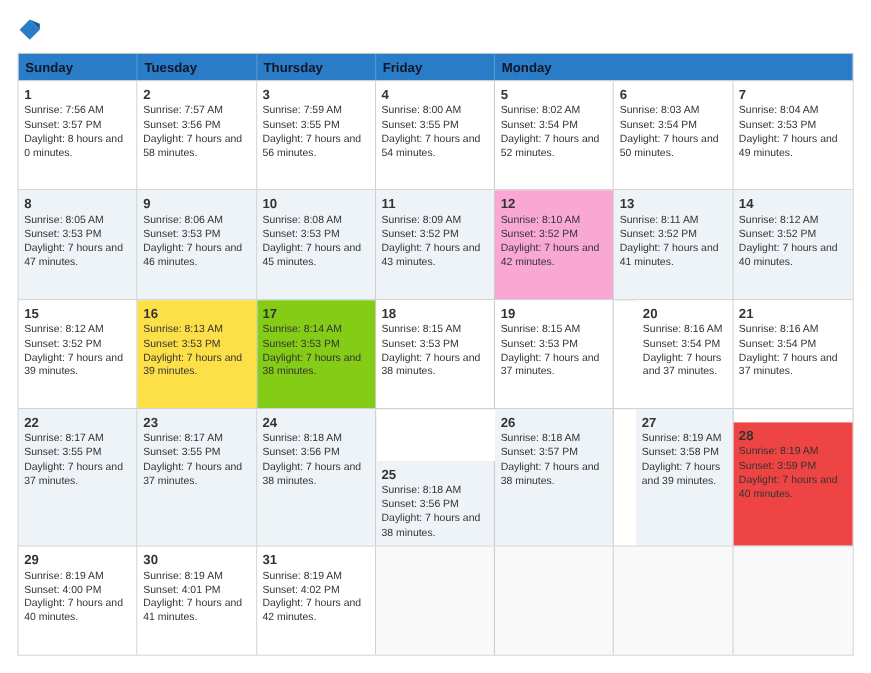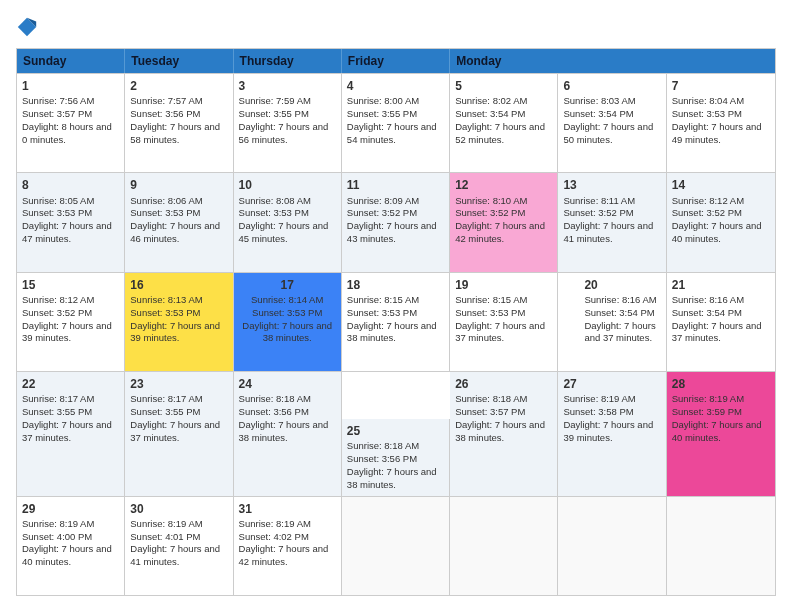--- a/index.html
+++ b/index.html
@@ -147,34 +147,34 @@
           <div class="cal-cell" style="background: rgb(238, 243, 248);"><span class="day-num">9</span><span>Sunrise: 8:06 AM</span><br><span>Sunset: 3:53 PM</span><br><span>Daylight: 7 hours and 46 minutes.</span></div>
           <div class="cal-cell" style="background: rgb(238, 243, 248);"><span class="day-num">10</span><span>Sunrise: 8:08 AM</span><br><span>Sunset: 3:53 PM</span><br><span>Daylight: 7 hours and 45 minutes.</span></div>
           <div class="cal-cell" style="background: rgb(238, 243, 248);"><span class="day-num">11</span><span>Sunrise: 8:09 AM</span><br><span>Sunset: 3:52 PM</span><br><span>Daylight: 7 hours and 43 minutes.</span></div>
           <div class="cal-cell" style="background: #f9a8d4;"><span class="day-num">12</span><span>Sunrise: 8:10 AM</span><br><span>Sunset: 3:52 PM</span><br><span>Daylight: 7 hours and 42 minutes.</span></div>
           <div class="cal-cell" style="background: rgb(238, 243, 248);"><span class="day-num">13</span><span>Sunrise: 8:11 AM</span><br><span>Sunset: 3:52 PM</span><br><span>Daylight: 7 hours and 41 minutes.</span></div>
           <div class="cal-cell" style="background: rgb(238, 243, 248);"><span class="day-num">14</span><span>Sunrise: 8:12 AM</span><br><span>Sunset: 3:52 PM</span><br><span>Daylight: 7 hours and 40 minutes.</span></div>
         </div>
         <div class="cal-row">
           <div class="cal-cell" style="background: rgb(255, 255, 255);"><span class="day-num">15</span><span>Sunrise: 8:12 AM</span><br><span>Sunset: 3:52 PM</span><br><span>Daylight: 7 hours and 39 minutes.</span></div>
           <div class="cal-cell" style="background: #fde047;"><span class="day-num">16</span><span>Sunrise: 8:13 AM</span><br><span>Sunset: 3:53 PM</span><br><span>Daylight: 7 hours and 39 minutes.</span></div>
-          <div class="cal-cell" style="background: #3b82f6; text-align: center;"><span class="day-num">17</span><span>Sunrise: 8:14 AM</span><br><span>Sunset: 3:53 PM</span><br><span>Daylight: 7 hours and 38 minutes.</span></div>
+          <div class="cal-cell" style="background: #84cc16;"><span class="day-num">17</span><span>Sunrise: 8:14 AM</span><br><span>Sunset: 3:53 PM</span><br><span>Daylight: 7 hours and 38 minutes.</span></div>
           <div class="cal-cell" style="background: rgb(255, 255, 255);"><span class="day-num">18</span><span>Sunrise: 8:15 AM</span><br><span>Sunset: 3:53 PM</span><br><span>Daylight: 7 hours and 38 minutes.</span></div>
           <div class="cal-cell" style="background: rgb(255, 255, 255);"><span class="day-num">19</span><span>Sunrise: 8:15 AM</span><br><span>Sunset: 3:53 PM</span><br><span>Daylight: 7 hours and 37 minutes.</span></div>
           <div class="cal-cell" style="background: rgb(255, 255, 255); margin-left: 21px;"><span class="day-num">20</span><span>Sunrise: 8:16 AM</span><br><span>Sunset: 3:54 PM</span><br><span>Daylight: 7 hours and 37 minutes.</span></div>
           <div class="cal-cell" style="background: rgb(255, 255, 255);"><span class="day-num">21</span><span>Sunrise: 8:16 AM</span><br><span>Sunset: 3:54 PM</span><br><span>Daylight: 7 hours and 37 minutes.</span></div>
         </div>
         <div class="cal-row">
           <div class="cal-cell" style="background: rgb(238, 243, 248);"><span class="day-num">22</span><span>Sunrise: 8:17 AM</span><br><span>Sunset: 3:55 PM</span><br><span>Daylight: 7 hours and 37 minutes.</span></div>
           <div class="cal-cell" style="background: rgb(238, 243, 248);"><span class="day-num">23</span><span>Sunrise: 8:17 AM</span><br><span>Sunset: 3:55 PM</span><br><span>Daylight: 7 hours and 37 minutes.</span></div>
           <div class="cal-cell" style="background: rgb(238, 243, 248);"><span class="day-num">24</span><span>Sunrise: 8:18 AM</span><br><span>Sunset: 3:56 PM</span><br><span>Daylight: 7 hours and 38 minutes.</span></div>
           <div class="cal-cell" style="background: rgb(238, 243, 248); margin-top: 47px;"><span class="day-num">25</span><span>Sunrise: 8:18 AM</span><br><span>Sunset: 3:56 PM</span><br><span>Daylight: 7 hours and 38 minutes.</span></div>
           <div class="cal-cell" style="background: rgb(238, 243, 248);"><span class="day-num">26</span><span>Sunrise: 8:18 AM</span><br><span>Sunset: 3:57 PM</span><br><span>Daylight: 7 hours and 38 minutes.</span></div>
-          <div class="cal-cell" style="background: rgb(238, 243, 248);"><span class="day-num">27</span><span>Sunrise: 8:19 AM</span><br><span>Sunset: 3:58 PM</span><br><span>Daylight: 7 hours and 39 minutes.</span></div>
-          <div class="cal-cell" style="background: #ec4899;"><span class="day-num">28</span><span>Sunrise: 8:19 AM</span><br><span>Sunset: 3:59 PM</span><br><span>Daylight: 7 hours and 40 minutes.</span></div>
+          <div class="cal-cell" style="background: rgb(238, 243, 248); margin-left: 20px;"><span class="day-num">27</span><span>Sunrise: 8:19 AM</span><br><span>Sunset: 3:58 PM</span><br><span>Daylight: 7 hours and 39 minutes.</span></div>
+          <div class="cal-cell" style="background: #ef4444; margin-top: 12px;"><span class="day-num">28</span><span>Sunrise: 8:19 AM</span><br><span>Sunset: 3:59 PM</span><br><span>Daylight: 7 hours and 40 minutes.</span></div>
         </div>
         <div class="cal-row">
           <div class="cal-cell" style="background: rgb(255, 255, 255);"><span class="day-num">29</span><span>Sunrise: 8:19 AM</span><br><span>Sunset: 4:00 PM</span><br><span>Daylight: 7 hours and 40 minutes.</span></div>
           <div class="cal-cell" style="background: rgb(255, 255, 255);"><span class="day-num">30</span><span>Sunrise: 8:19 AM</span><br><span>Sunset: 4:01 PM</span><br><span>Daylight: 7 hours and 41 minutes.</span></div>
           <div class="cal-cell" style="background: rgb(255, 255, 255);"><span class="day-num">31</span><span>Sunrise: 8:19 AM</span><br><span>Sunset: 4:02 PM</span><br><span>Daylight: 7 hours and 42 minutes.</span></div>
           <div class="cal-cell empty" style="background: rgb(249, 249, 249);"></div>
           <div class="cal-cell empty" style="background: rgb(249, 249, 249);"></div>
           <div class="cal-cell empty" style="background: rgb(249, 249, 249);"></div>
           <div class="cal-cell empty" style="background: rgb(249, 249, 249);"></div>
         </div>

